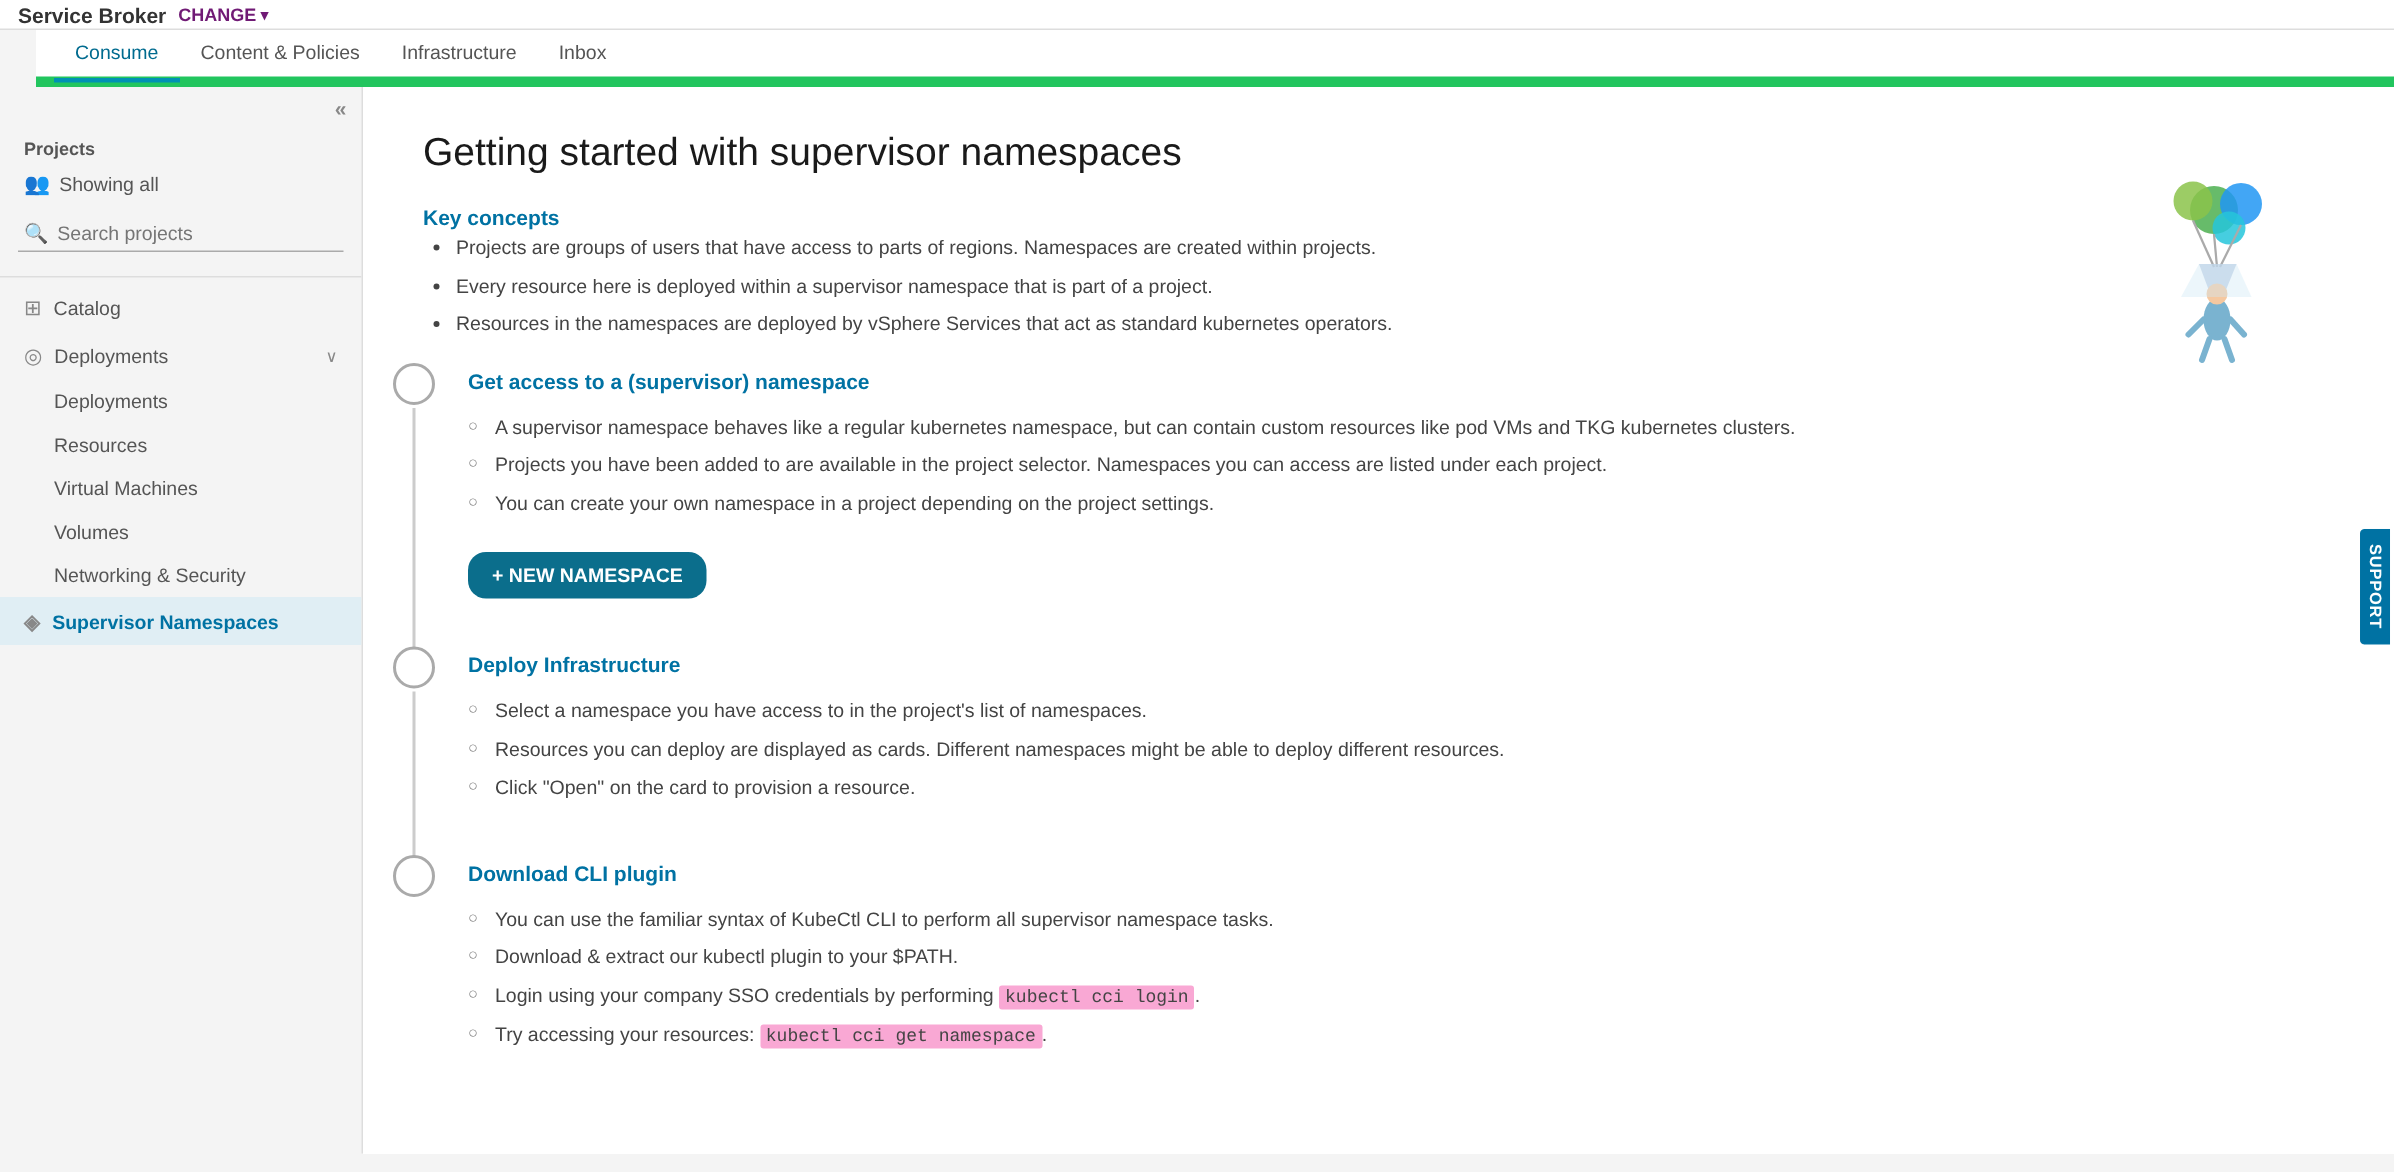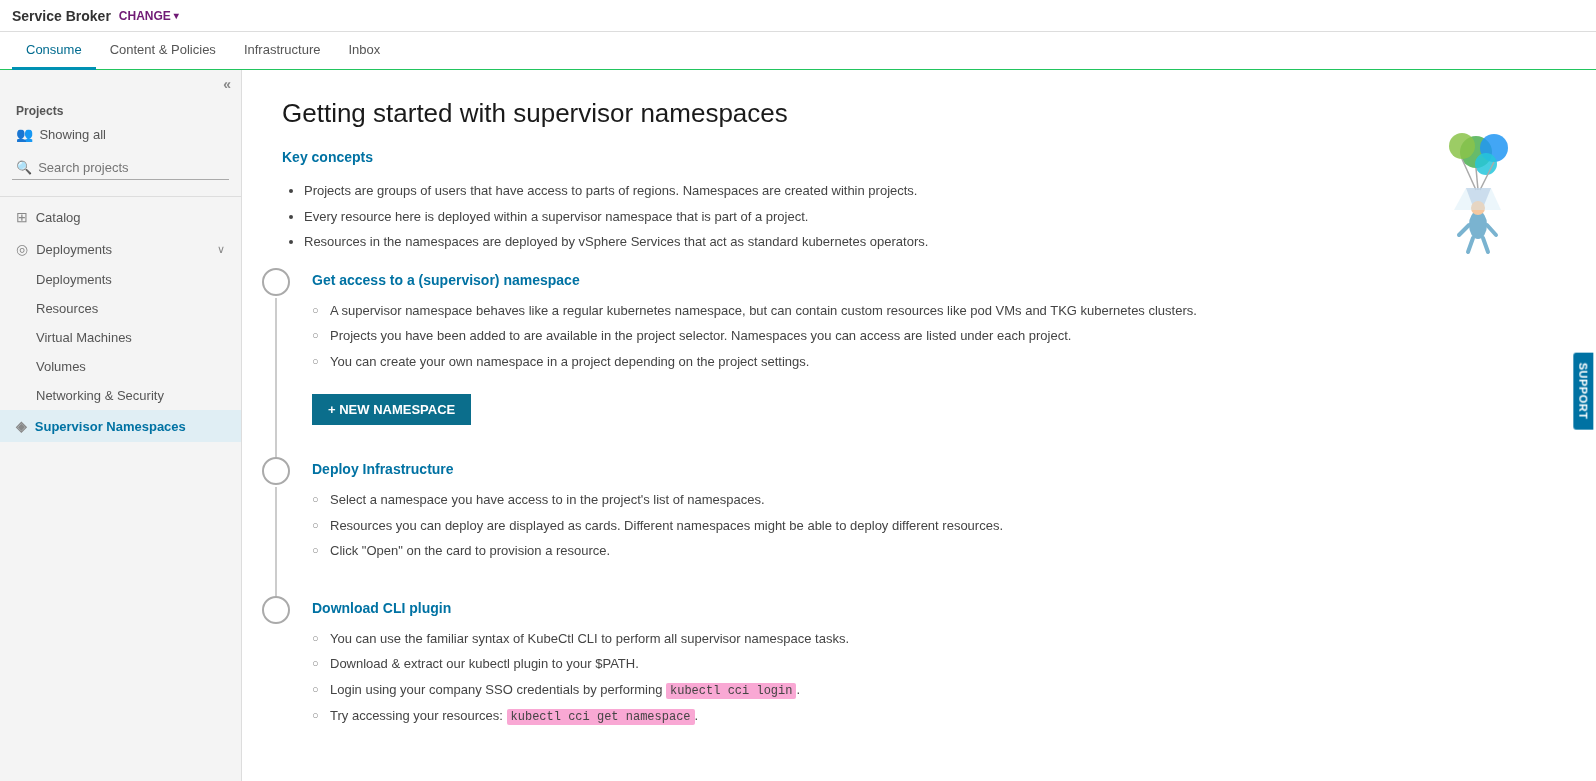--- a/index.html
+++ b/index.html
@@ -1,36 +1,36 @@
 <!DOCTYPE html>
 <html><head>
   <meta charset="utf-8">
   <style>
     * { box-sizing: border-box; margin: 0; padding: 0; }
     body { font-family: -apple-system, BlinkMacSystemFont, 'Segoe UI', Arial, sans-serif; font-size: 13px; color: #333; background: #f4f4f4; height: 781px; overflow: hidden; }
 
     
     .top-bar {
-      display: flex; align-items: center; height: 32px;
+      display: flex; align-items: center; height: 20px;
       background: #fff; border-bottom: 1px solid #ddd;
       padding: 0 12px; gap: 8px;
     }
     .top-bar-title { font-size: 14px; font-weight: 600; color: #333; }
     .change-btn {
       font-size: 12px; color: #701a75; font-weight: 600;
       background: none; border: none; cursor: pointer;
       display: flex; align-items: center; gap: 3px;
     }
     .change-btn .chevron { font-size: 10px; }
 
     
     .nav-tabs {
       display: flex; align-items: center;
-      background: #fff; border-bottom: 1px solid #22c55e;
-      padding: 0 12px; height: 38px; gap: 0;
+      background: #fff; border-bottom: 7px solid #22c55e;
+      padding: 0 12px; height: 38px; gap: 0; margin-left: 24px;
     }
     .nav-tab {
       font-size: 13px; color: #555; padding: 0 14px; height: 38px;
       display: flex; align-items: center; cursor: pointer;
       border-bottom: 3px solid transparent; text-decoration: none;
       white-space: nowrap;
     }
     .nav-tab.active { color: #006b8f; border-bottom: 3px solid #0091b3; font-weight: 500; }
 
     
@@ -87,21 +87,21 @@
       padding: 28px 40px 64px 40px; position: relative;
     }
     .page-title { font-size: 26px; font-weight: 400; color: #1a1a1a; margin-bottom: 20px; max-width: 800px; }
 
     
     .illustration {
       position: absolute; top: 60px; right: 60px;
       width: 120px; height: 130px;
     }
 
-    .section-heading { font-size: 14px; font-weight: 600; color: #0072a3; margin-bottom: 16px; }
+    .section-heading { font-size: 14px; font-weight: 600; color: #0072a3; margin-bottom: 2px; }
     .bullet-list { list-style: disc; padding-left: 22px; margin-bottom: 20px; }
     .bullet-list li { margin-bottom: 6px; font-size: 13px; color: #444; line-height: 1.5; }
 
     
     .steps-container { position: relative; padding-left: 30px; }
     .step { position: relative; margin-bottom: 36px; }
     .step-circle {
       position: absolute; left: -50px; top: -4px;
       width: 28px; height: 28px; border-radius: 50%;
       border: 2px solid #aaa; background: #fff;
@@ -115,21 +115,21 @@
     .step-sub-list { list-style: none; padding: 0; margin-bottom: 12px; }
     .step-sub-list li {
       font-size: 13px; color: #444; padding: 3px 0 3px 18px;
       position: relative; line-height: 1.5;
     }
     .step-sub-list li::before { content: '○'; position: absolute; left: 0; color: #888; font-size: 11px; top: 4px; }
 
     .new-namespace-btn {
       background: #0b6e8c; color: #fff; border: none;
       padding: 8px 16px; font-size: 13px; font-weight: 600;
-      cursor: pointer; border-radius: 0; margin-top: 8px;
+      cursor: pointer; border-radius: 12px; margin-top: 8px;
     }
 
     code {
       font-family: 'Courier New', Courier, monospace;
       font-size: 12px; background: #f9a8d4; padding: 1px 4px; border-radius: 2px;
     }
 
     
     .support-tab {
       position: fixed; right: -26px; top: 50%;

